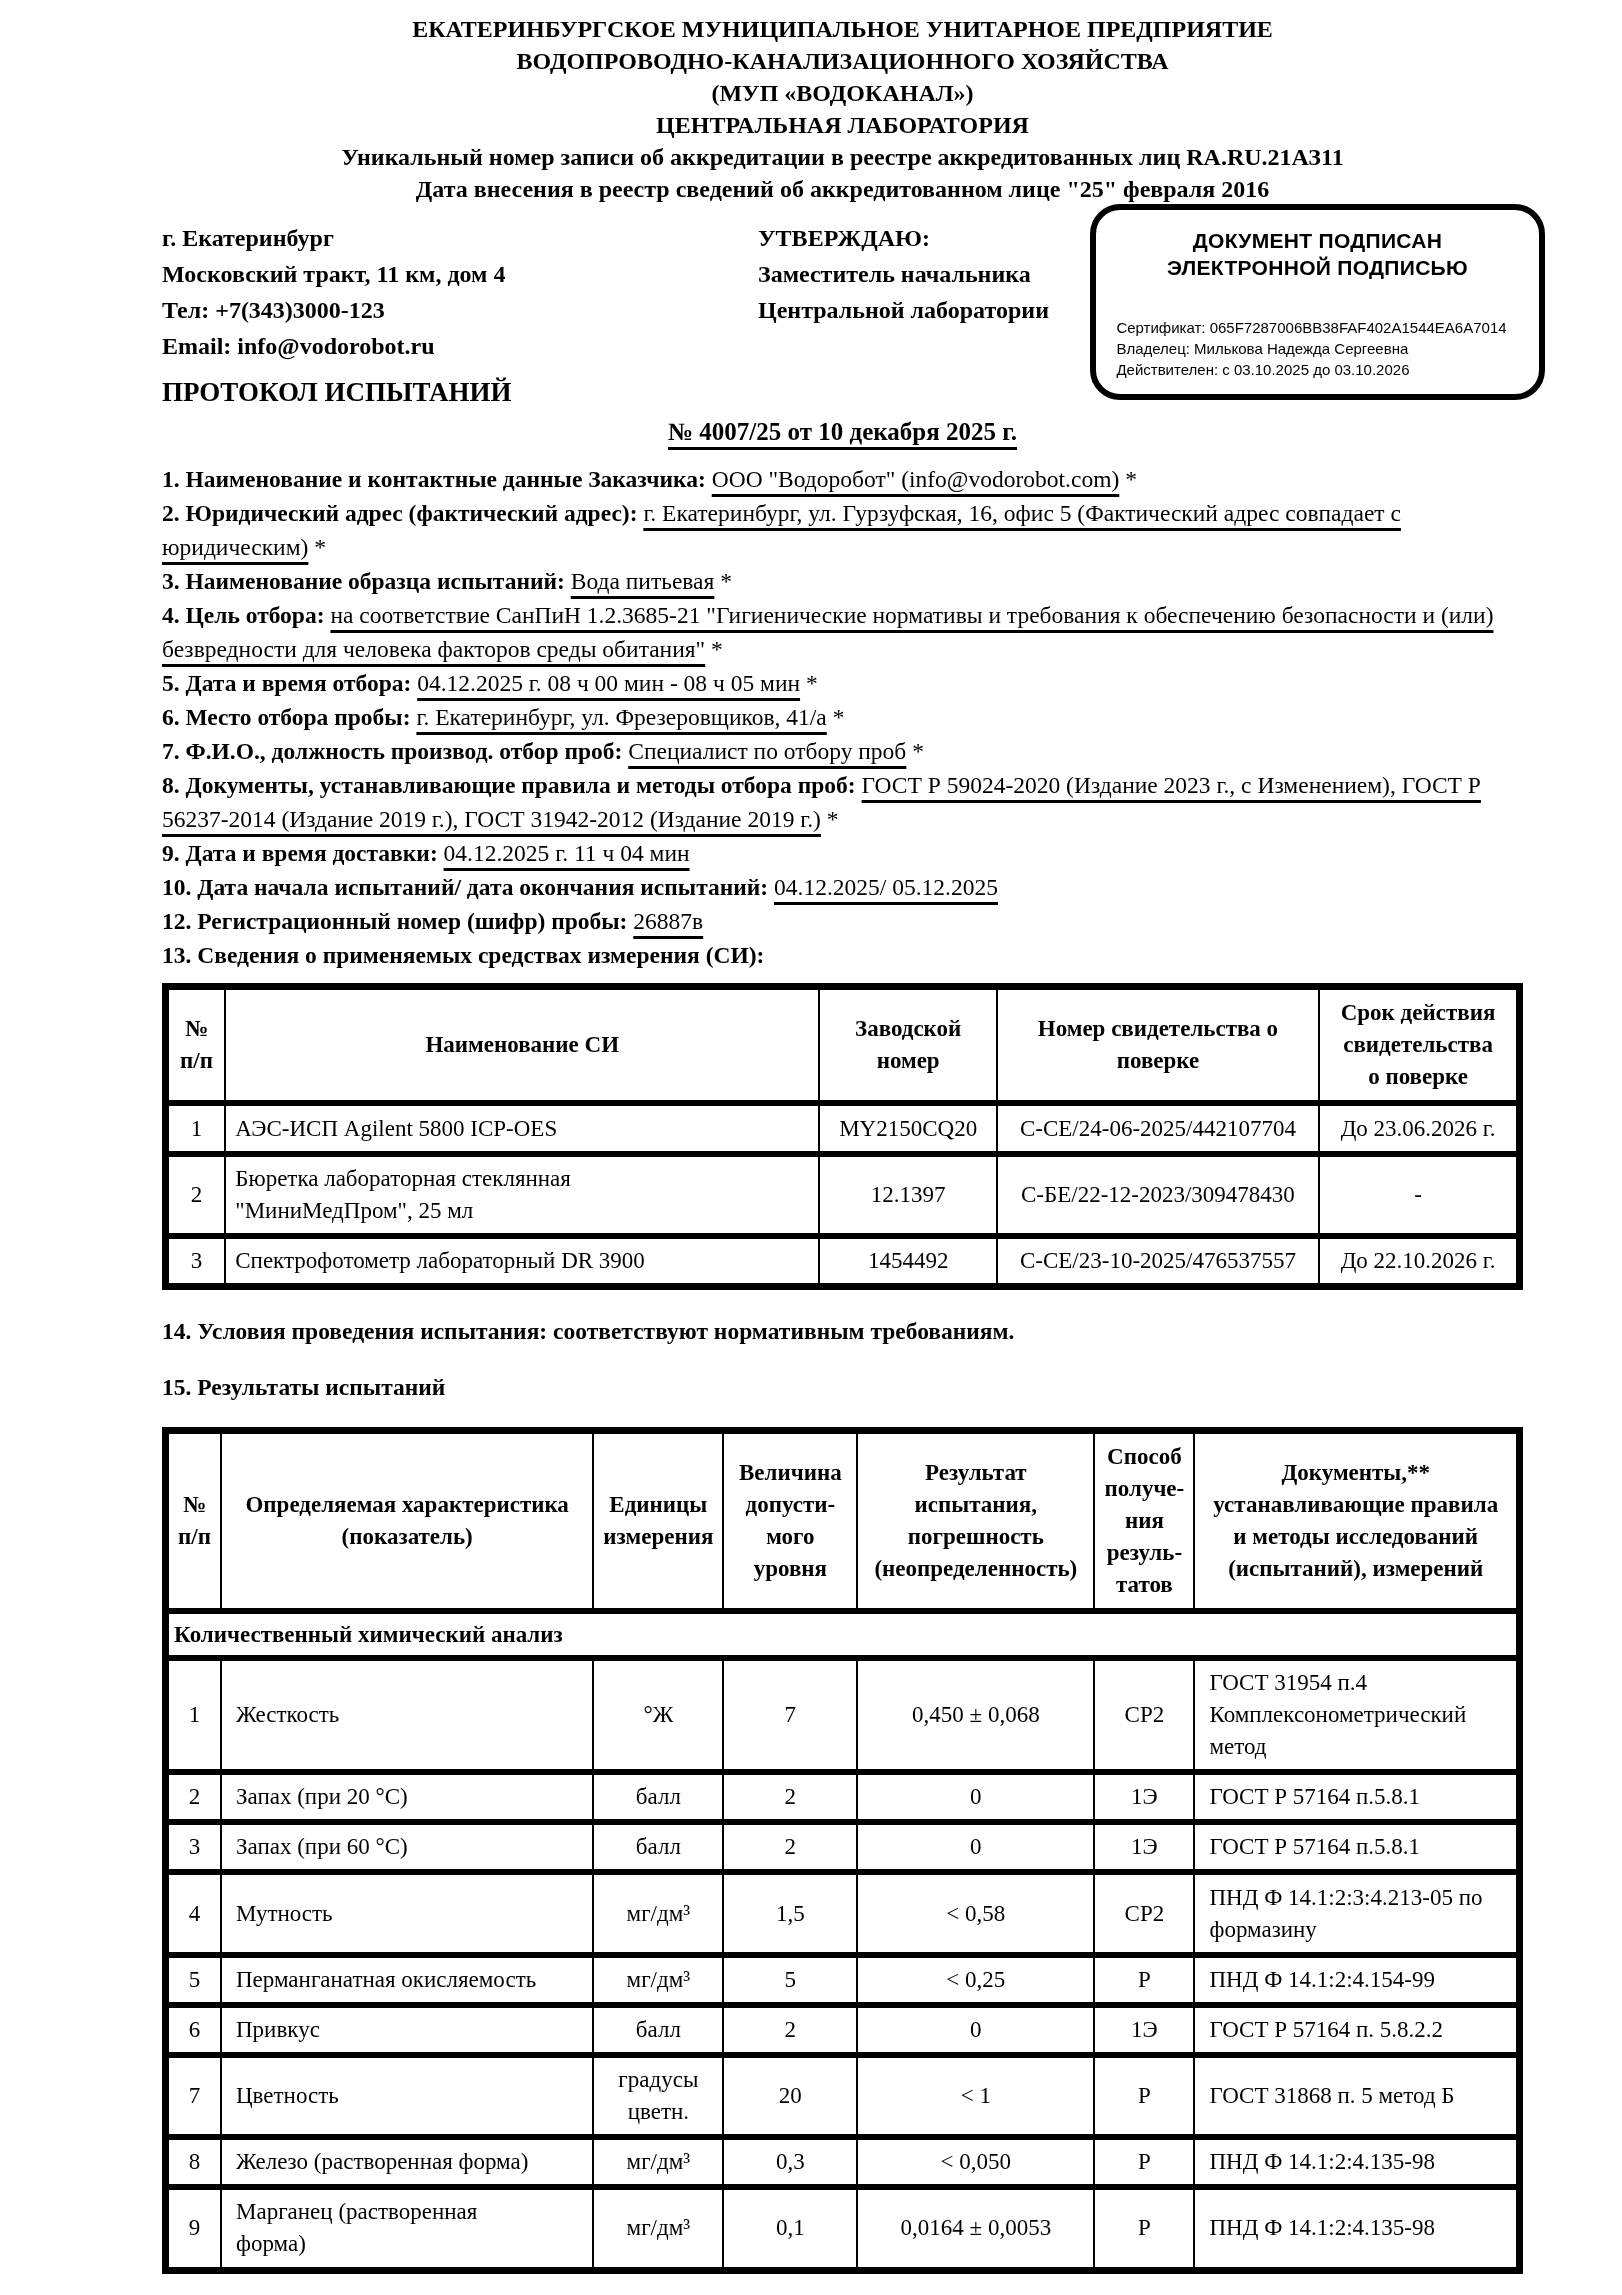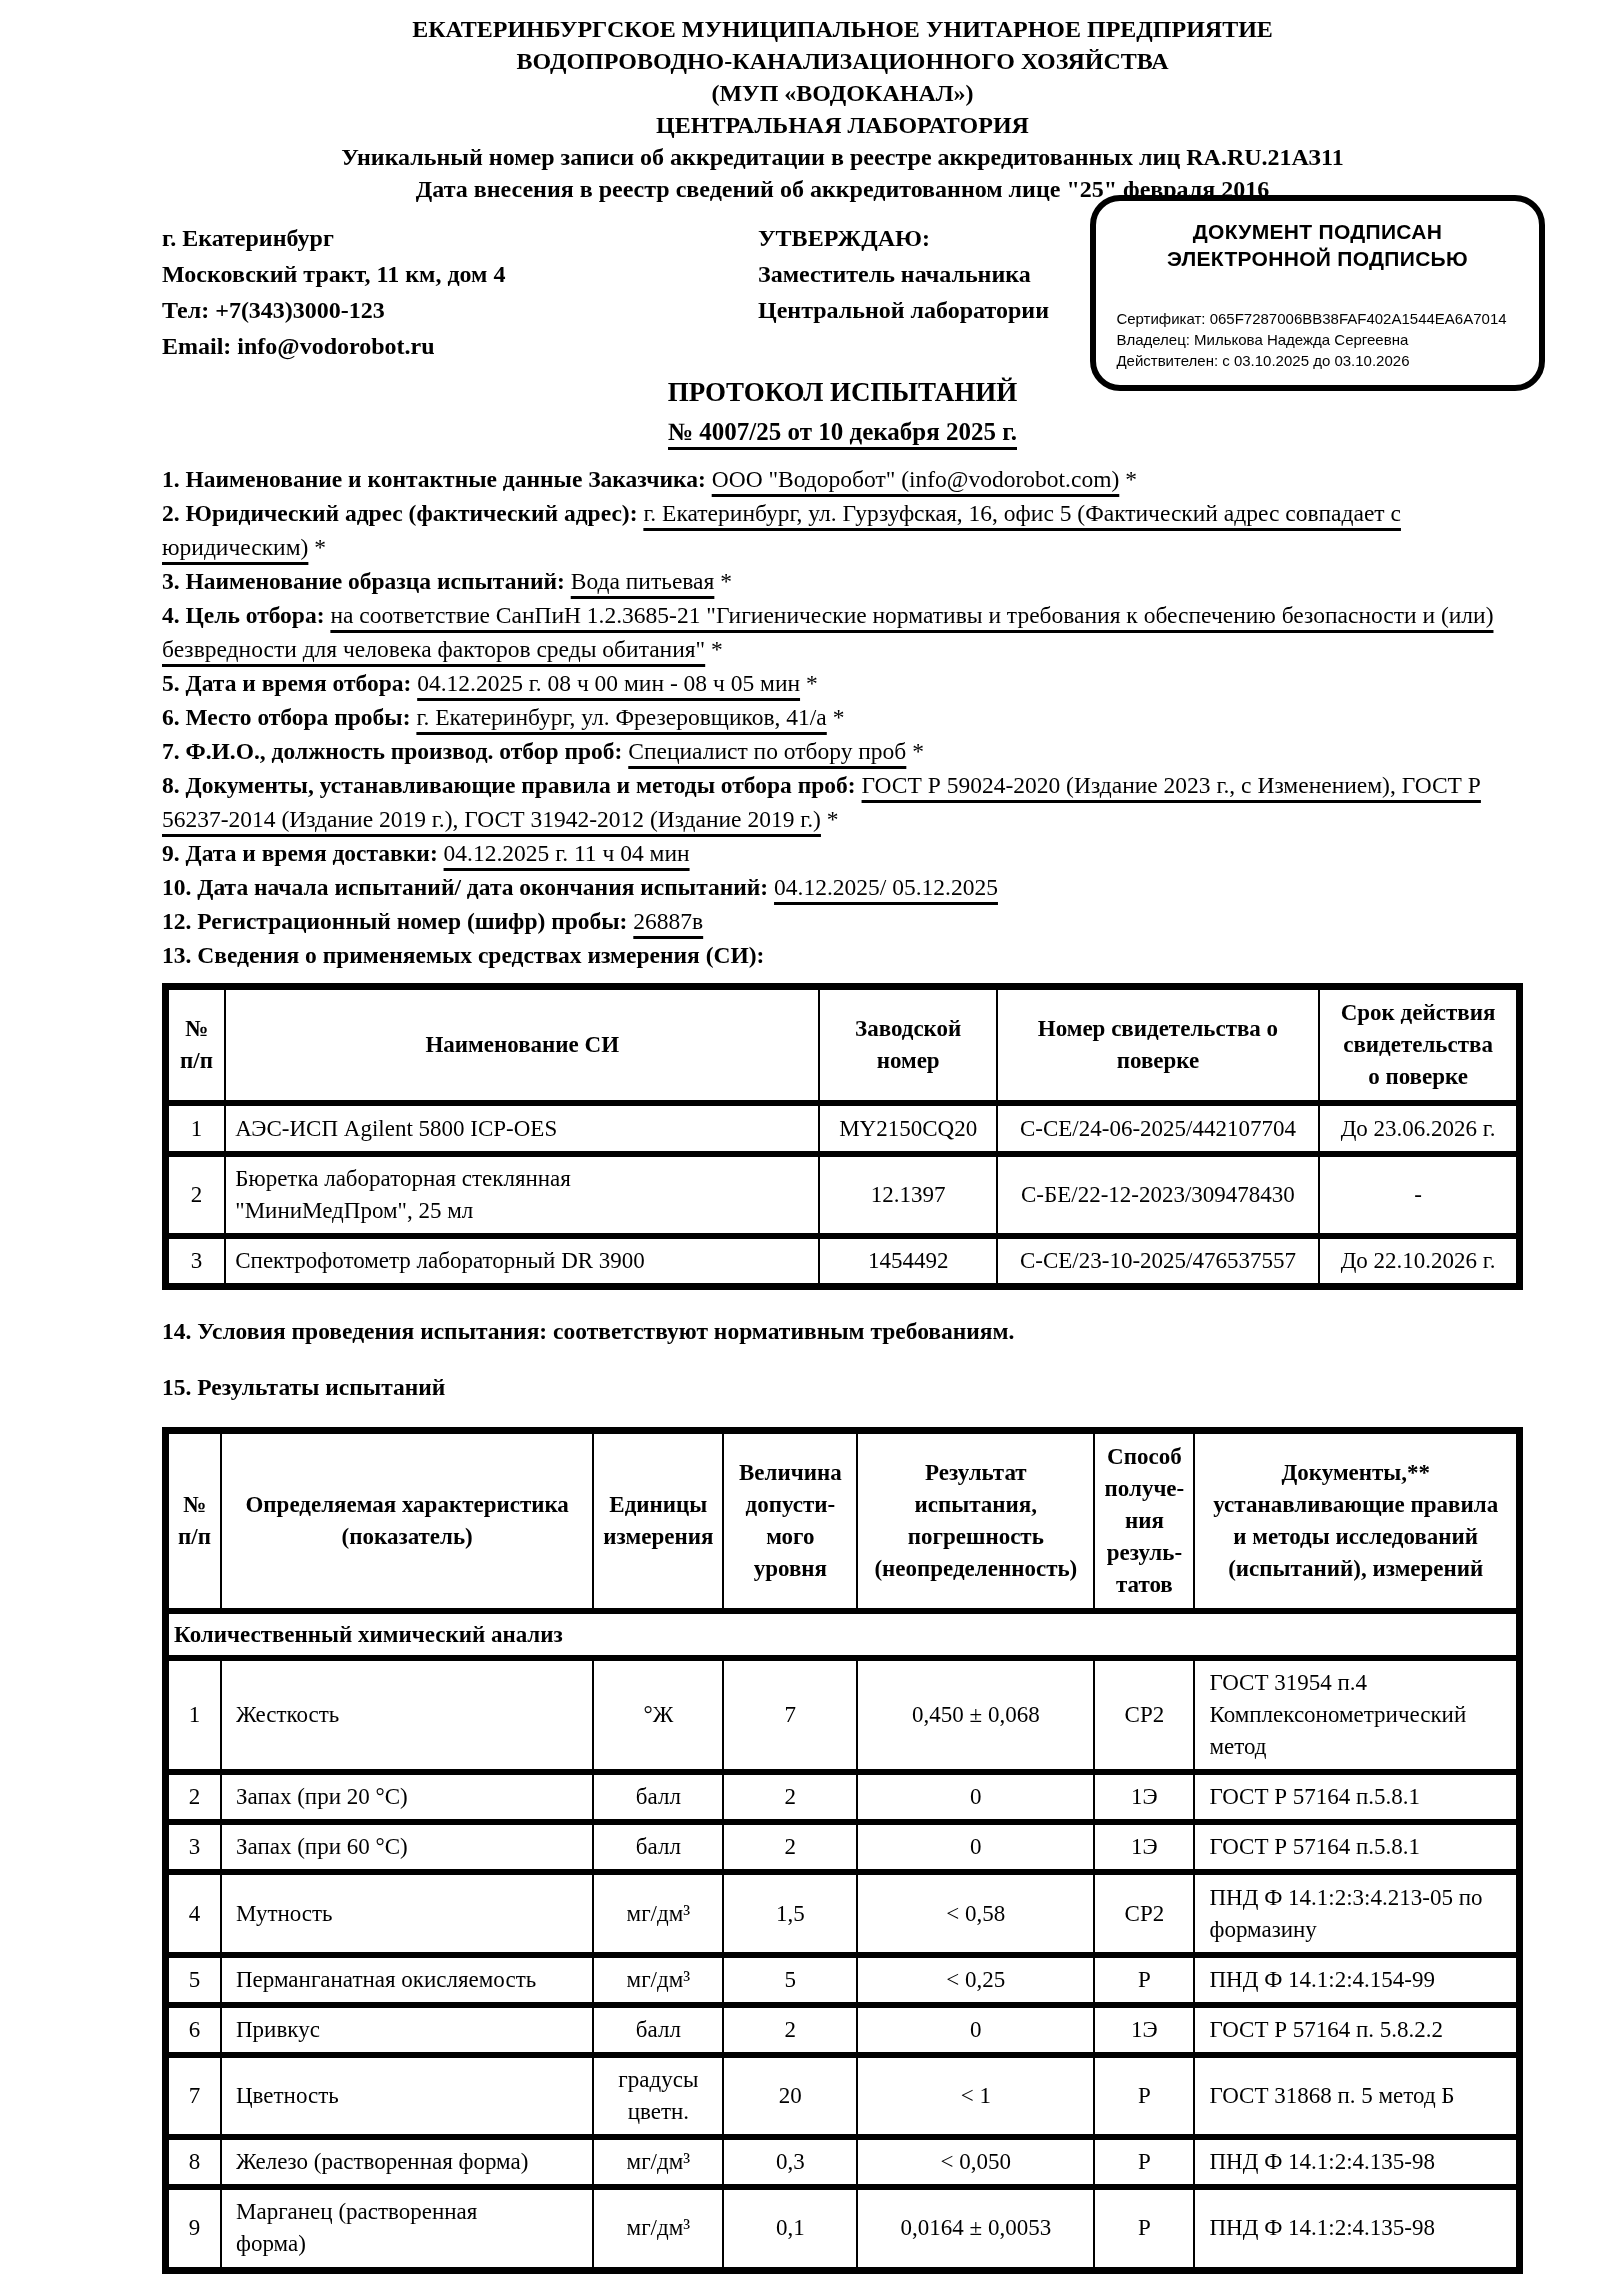--- a/index.html
+++ b/index.html
@@ -12,30 +12,30 @@
     color:#000000;
     font-family:"Liberation Serif","DejaVu Serif",serif;
     font-size:23.5px;
     padding:13.3px 100px 15.3px 162px;
   }
   .org-line{font-weight:bold;font-size:24px;line-height:32px;text-align:center;}
   .info-row{position:relative;margin-top:10.2px;height:154px;}
   .contacts{position:absolute;left:0;top:4.1px;font-weight:bold;font-size:24px;line-height:36px;}
   .approve{position:absolute;left:596px;top:4.1px;font-weight:bold;font-size:24px;line-height:36px;}
   .stamp{
-    position:absolute;top:195px;right:78px;width:455px;height:196px;
+    position:absolute;top:204px;right:78px;width:455px;height:196px;
     box-sizing:border-box;border:6.6px solid #000;border-radius:30px;
     padding:17.3px 20.4px 14.3px 20.4px;
     display:flex;flex-direction:column;justify-content:space-between;
     font-family:"Liberation Sans","DejaVu Sans",sans-serif;
     background:#ffffff;
   }
   .stamp-title{text-align:center;font-size:21px;line-height:27px;font-weight:600;letter-spacing:0.3px;}
   .stamp-meta{font-size:15px;line-height:21px;font-weight:400;}
-  .title{margin-top:6.1px;text-align:center;font-weight:bold;font-size:27px;line-height:32px;}
+  .title{margin-top:6.1px;text-align:left;font-weight:bold;font-size:27px;line-height:32px;}
   .numline{margin-top:8.2px;text-align:center;font-weight:bold;font-size:25px;line-height:31px;}
   .items{margin-top:15.3px;}
   .item{margin:0;font-size:23.5px;line-height:34px;}
   .lbl{font-weight:bold;}
   .u{text-decoration:underline;text-decoration-thickness:2.5px;text-underline-offset:6.6px;}
   .sec-line{font-weight:bold;font-size:23.5px;line-height:32px;margin-top:24.5px;}
   .doc-table{
     margin-top:11.2px;width:100%;
     border-collapse:collapse;table-layout:fixed;
     font-size:23px;border:7.1px solid #000;

